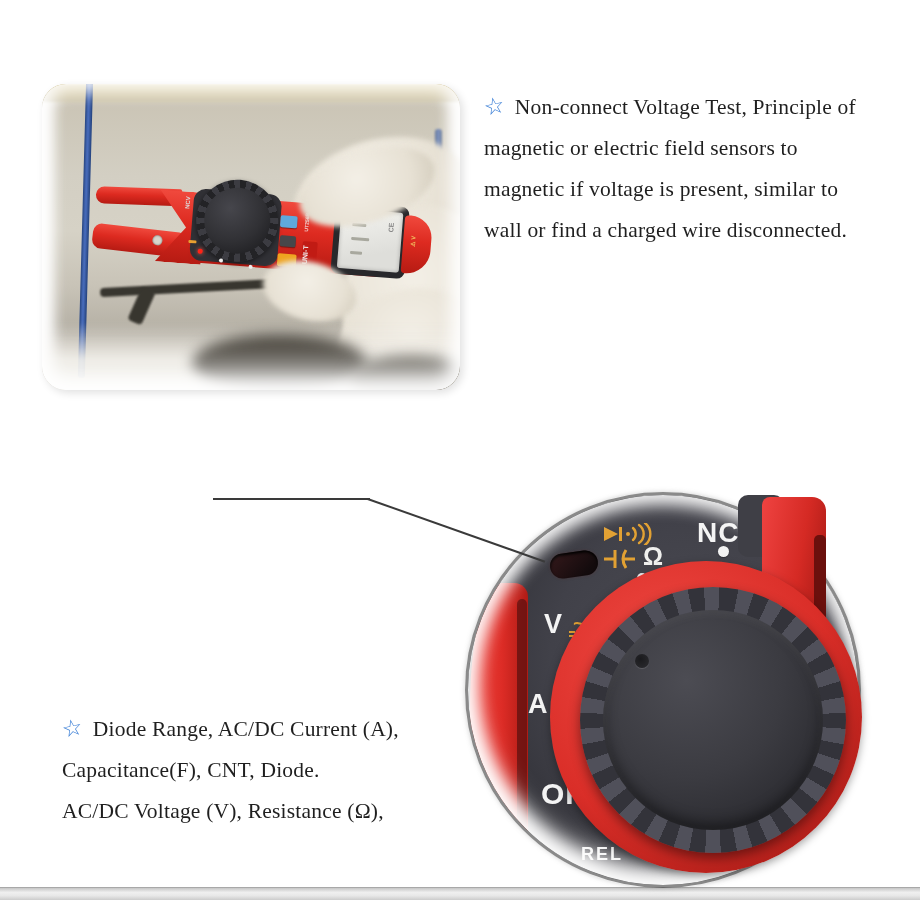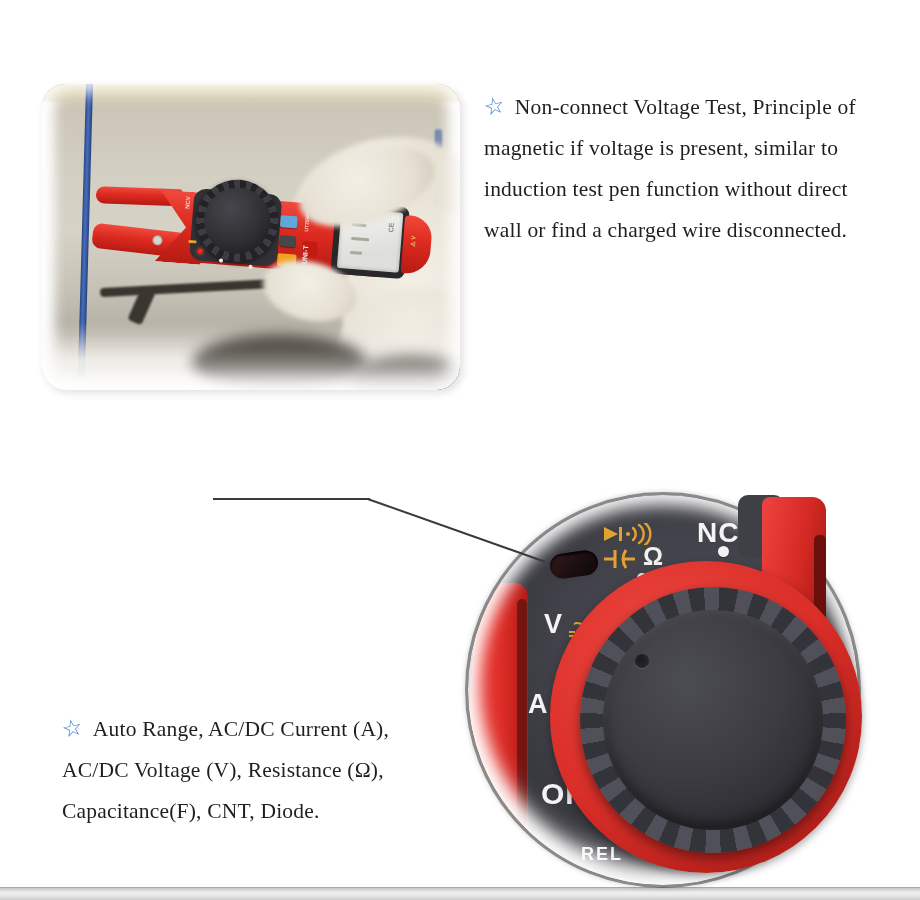--- a/index.html
+++ b/index.html
@@ -140,22 +140,22 @@
     <div class="abs glove" style="left:295px;top:205px;width:165px;height:130px;z-index:4;"></div>
 
     <div class="abs" style="left:0;top:238px;width:418px;height:68px;background:linear-gradient(180deg,rgba(238,235,228,0),rgba(238,235,228,.9) 55%);filter:blur(2px);z-index:5;"></div>
     <div class="abs blur-blob" style="left:150px;top:250px;width:175px;height:60px;background:#4e4a42;z-index:5;"></div>
     <div class="abs blur-blob" style="left:305px;top:272px;width:130px;height:48px;background:#59554c;z-index:5;"></div>
     <div id="photo-vignette" class="abs"></div>
   </div>
 
   <div id="note1" class="abs note">
     <div><span class="star">☆</span><span>Non-connect Voltage Test, Principle of</span></div>
+    <div>magnetic or electric field sensors to</div>
     <div>magnetic if voltage is present, similar to</div>
-    <div>induction test pen function without direct</div>
     <div>wall or find a charged wire disconnected.</div>
   </div>
 
   <div class="abs leader" style="left:213px;top:498px;width:157px;"></div>
   <div class="abs leader" style="left:368px;top:498px;width:188px;transform:rotate(19.5deg);transform-origin:0 0;"></div>
 
   <div id="dial-photo" class="abs">
     <div id="dial-circle">
       <div id="red-left-band"></div>
       <div id="red-left-shadow"></div>
@@ -218,19 +218,19 @@
 
     <div id="red-ring"></div>
     <div id="knob">
       <div id="knob-face">
         <div id="knob-dimple"></div>
       </div>
     </div>
   </div>
 
   <div id="note2" class="abs note">
-    <div><span class="star">☆</span><span>Auto Range, AC/DC Current (A),</span></div>
+    <div><span class="star">☆</span><span>Diode Range, AC/DC Current (A),</span></div>
+    <div>Capacitance(F), CNT, Diode.</div>
     <div>AC/DC Voltage (V), Resistance (Ω),</div>
-    <div>Capacitance(F), CNT, Diode.</div>
   </div>
 
   <div id="bottom-bar" class="abs"></div>
 </div>
 
 </body></html>

